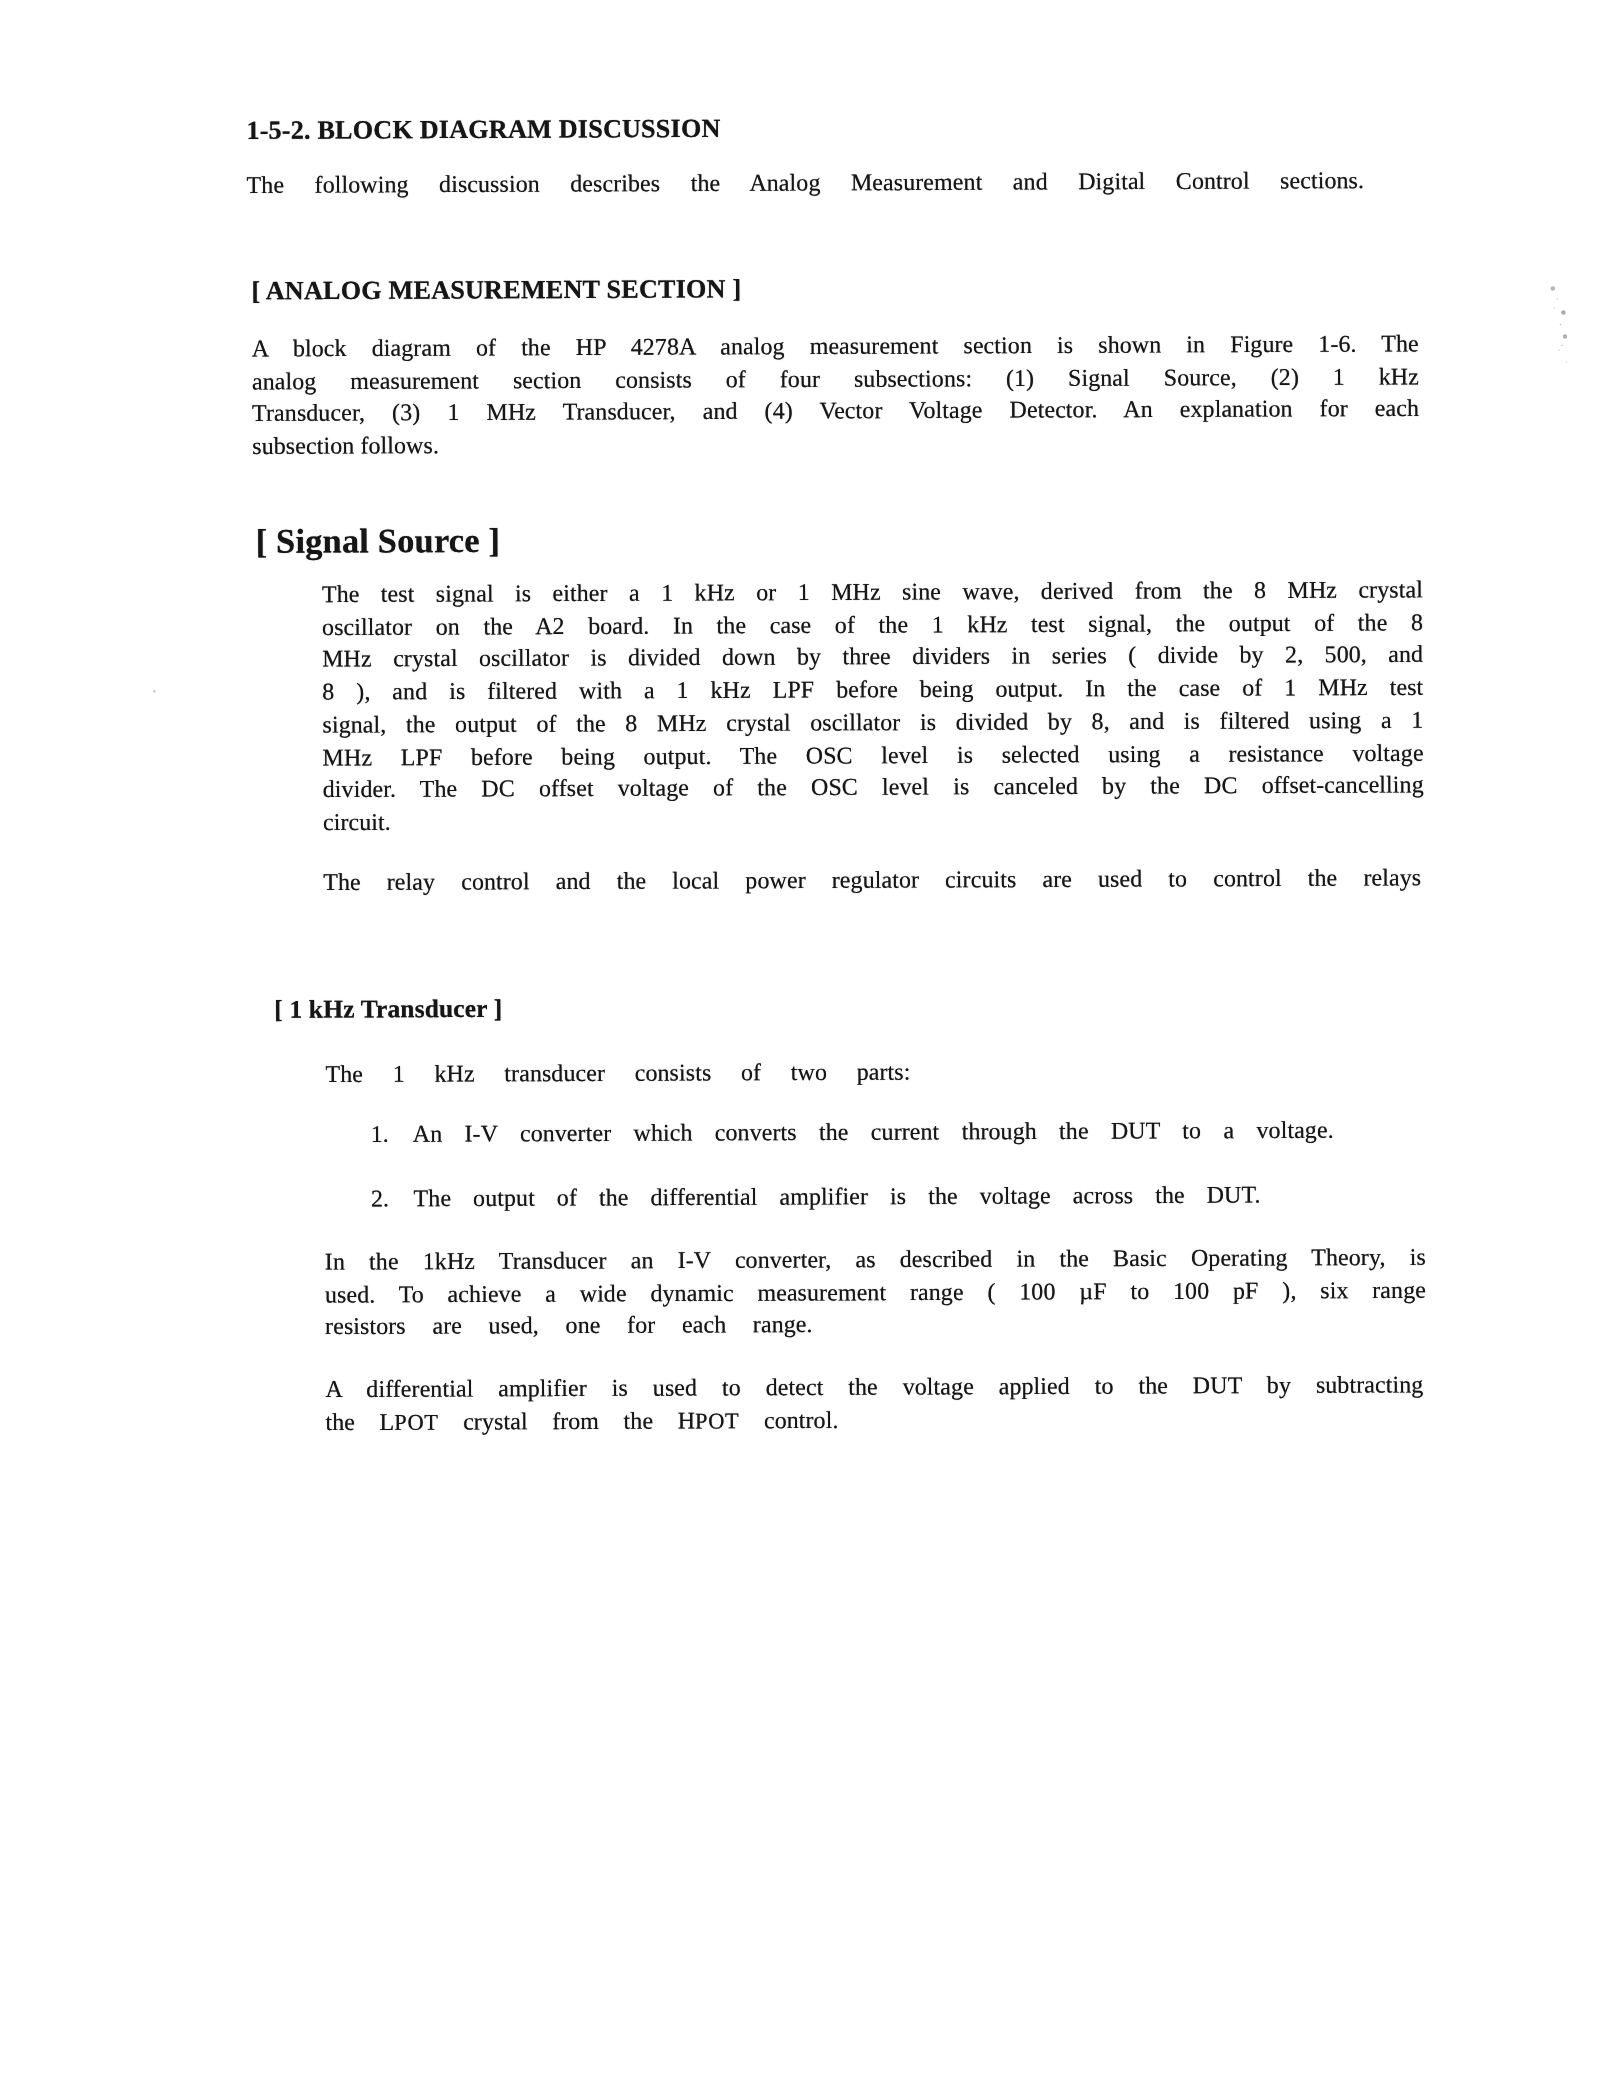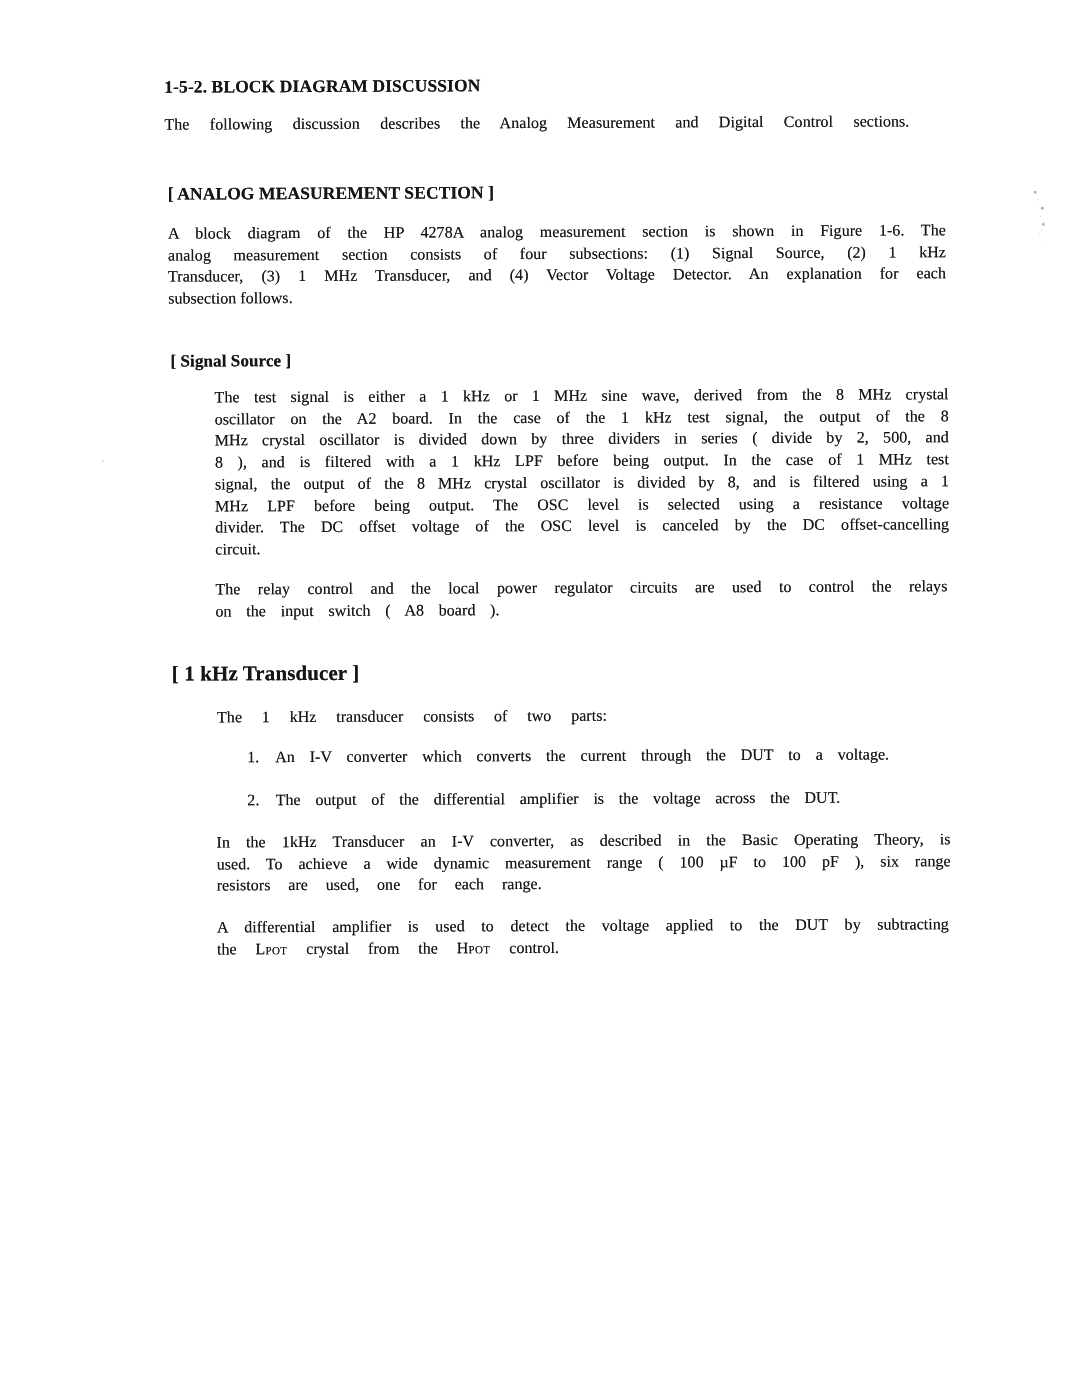--- a/index.html
+++ b/index.html
@@ -13,21 +13,21 @@
     font-weight:bold;font-size:17.5px;line-height:20px;white-space:nowrap;margin:0;
     letter-spacing:0.1px;text-shadow:0 0 0.6px rgba(10,10,10,0.75);
   }
   .line{
     font-size:16px;line-height:21.7px;letter-spacing:0.05px;
     text-shadow:0 0 0.55px rgba(15,15,15,0.7);
   }
   .jf{text-align:justify;text-align-last:justify;}
   .para .line{position:relative;}
   .num{display:inline-block;min-width:14px;}
-  .pot{font-size:11px;letter-spacing:0.4px;}
+  .pot{font-size:15px;letter-spacing:0.4px;}
   .pagenum{
     font-weight:bold;font-size:17px;letter-spacing:0.6px;
     text-shadow:0 0 0.6px rgba(10,10,10,0.7);
     text-align:right;
   }
   
   .smudge{
     position:absolute;left:1036px;top:193px;width:3px;height:3px;border-radius:50%;
     background:#9a9a9a;opacity:.75;
     box-shadow:3px 7px 0 -1px #b3b3b3, 7px 16px 0 0 #8d8d8d, 5px 24px 0 -1px #a6a6a6,
@@ -48,39 +48,38 @@
 
     <h2 class="h abs" style="left:170px;top:182px">[ ANALOG MEASUREMENT SECTION ]</h2>
 
     <div class="para abs" style="left:170px;top:221px;width:778px">
       <div class="line jf">A block diagram of the HP 4278A analog measurement section is shown in Figure 1-6. The</div>
       <div class="line jf">analog measurement section consists of four subsections: (1) Signal Source, (2) 1 kHz</div>
       <div class="line jf">Transducer, (3) 1 MHz Transducer, and (4) Vector Voltage Detector. An explanation for each</div>
       <div class="line">subsection follows.</div>
     </div>
 
-    <h2 class="h abs" style="left:172px;top:350px;font-size:17px">[ Signal Source ]</h2>
+    <h2 class="h abs" style="left:172px;top:350px;font-size:23px">[ Signal Source ]</h2>
 
     <div class="para abs" style="left:216px;top:385px;width:734px">
       <div class="line jf">The test signal is either a 1 kHz or 1 MHz sine wave, derived from the 8 MHz crystal</div>
       <div class="line jf">oscillator on the A2 board. In the case of the 1 kHz test signal, the output of the 8</div>
       <div class="line jf">MHz crystal oscillator is divided down by three dividers in series ( divide by 2, 500, and</div>
       <div class="line jf">8 ), and is filtered with a 1 kHz LPF before being output. In the case of 1 MHz test</div>
       <div class="line jf">signal, the output of the 8 MHz crystal oscillator is divided by 8, and is filtered using a 1</div>
       <div class="line jf">MHz LPF before being output. The OSC level is selected using a resistance voltage</div>
       <div class="line jf">divider. The DC offset voltage of the OSC level is canceled by the DC offset-cancelling</div>
       <div class="line">circuit.</div>
     </div>
 
     <div class="para abs" style="left:216px;top:577px;width:732px">
       <div class="line jf">The relay control and the local power regulator circuits are used to control the relays</div>
-      <div class="line jf" style="width:284px">on the input switch ( A8 board ).</div>
     </div>
 
-    <h2 class="h abs" style="left:172px;top:662px;font-size:21px">[ 1 kHz Transducer ]</h2>
+    <h2 class="h abs" style="left:183px;top:662px;font-size:17px">[ 1 kHz Transducer ]</h2>
 
     <div class="line jf abs" style="left:217px;top:705px;width:390px">The 1 kHz transducer consists of two parts:</div>
 
     <div class="line jf abs" style="left:247px;top:745px;width:642px">
       <span class="num">1.</span>
       <span>An I-V converter which converts the current through the DUT to a voltage.</span>
     </div>
 
     <div class="line jf abs" style="left:247px;top:788px;width:593px">
       <span class="num">2.</span>

